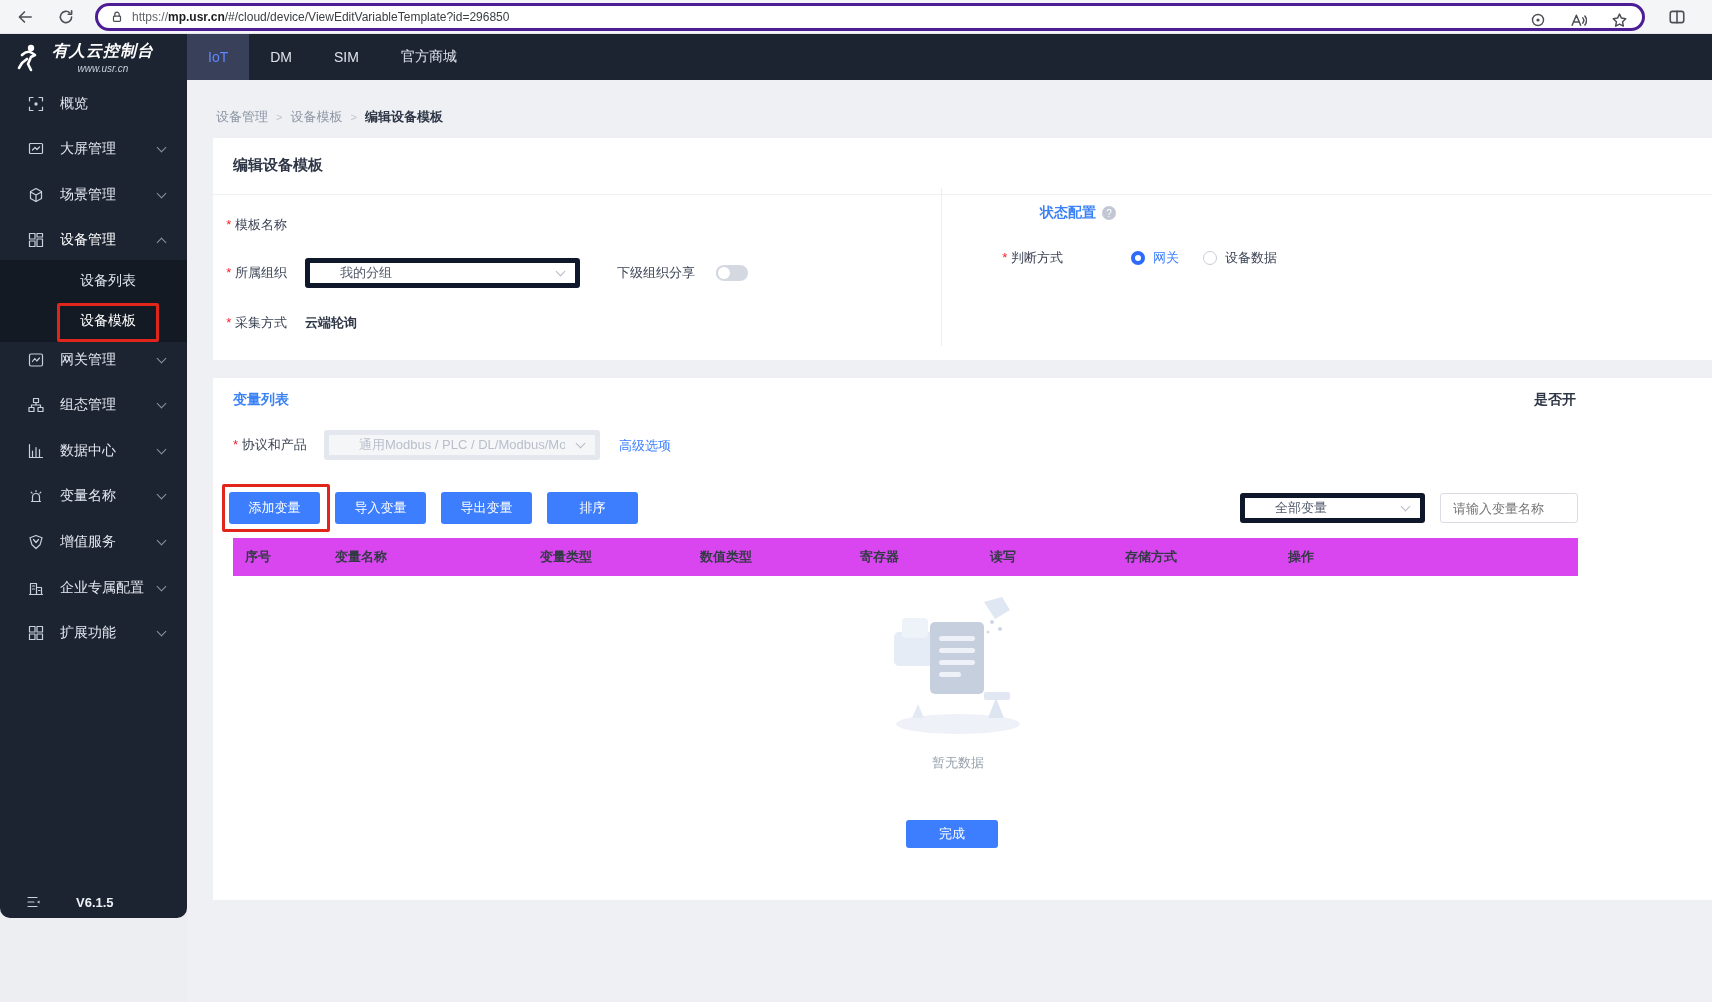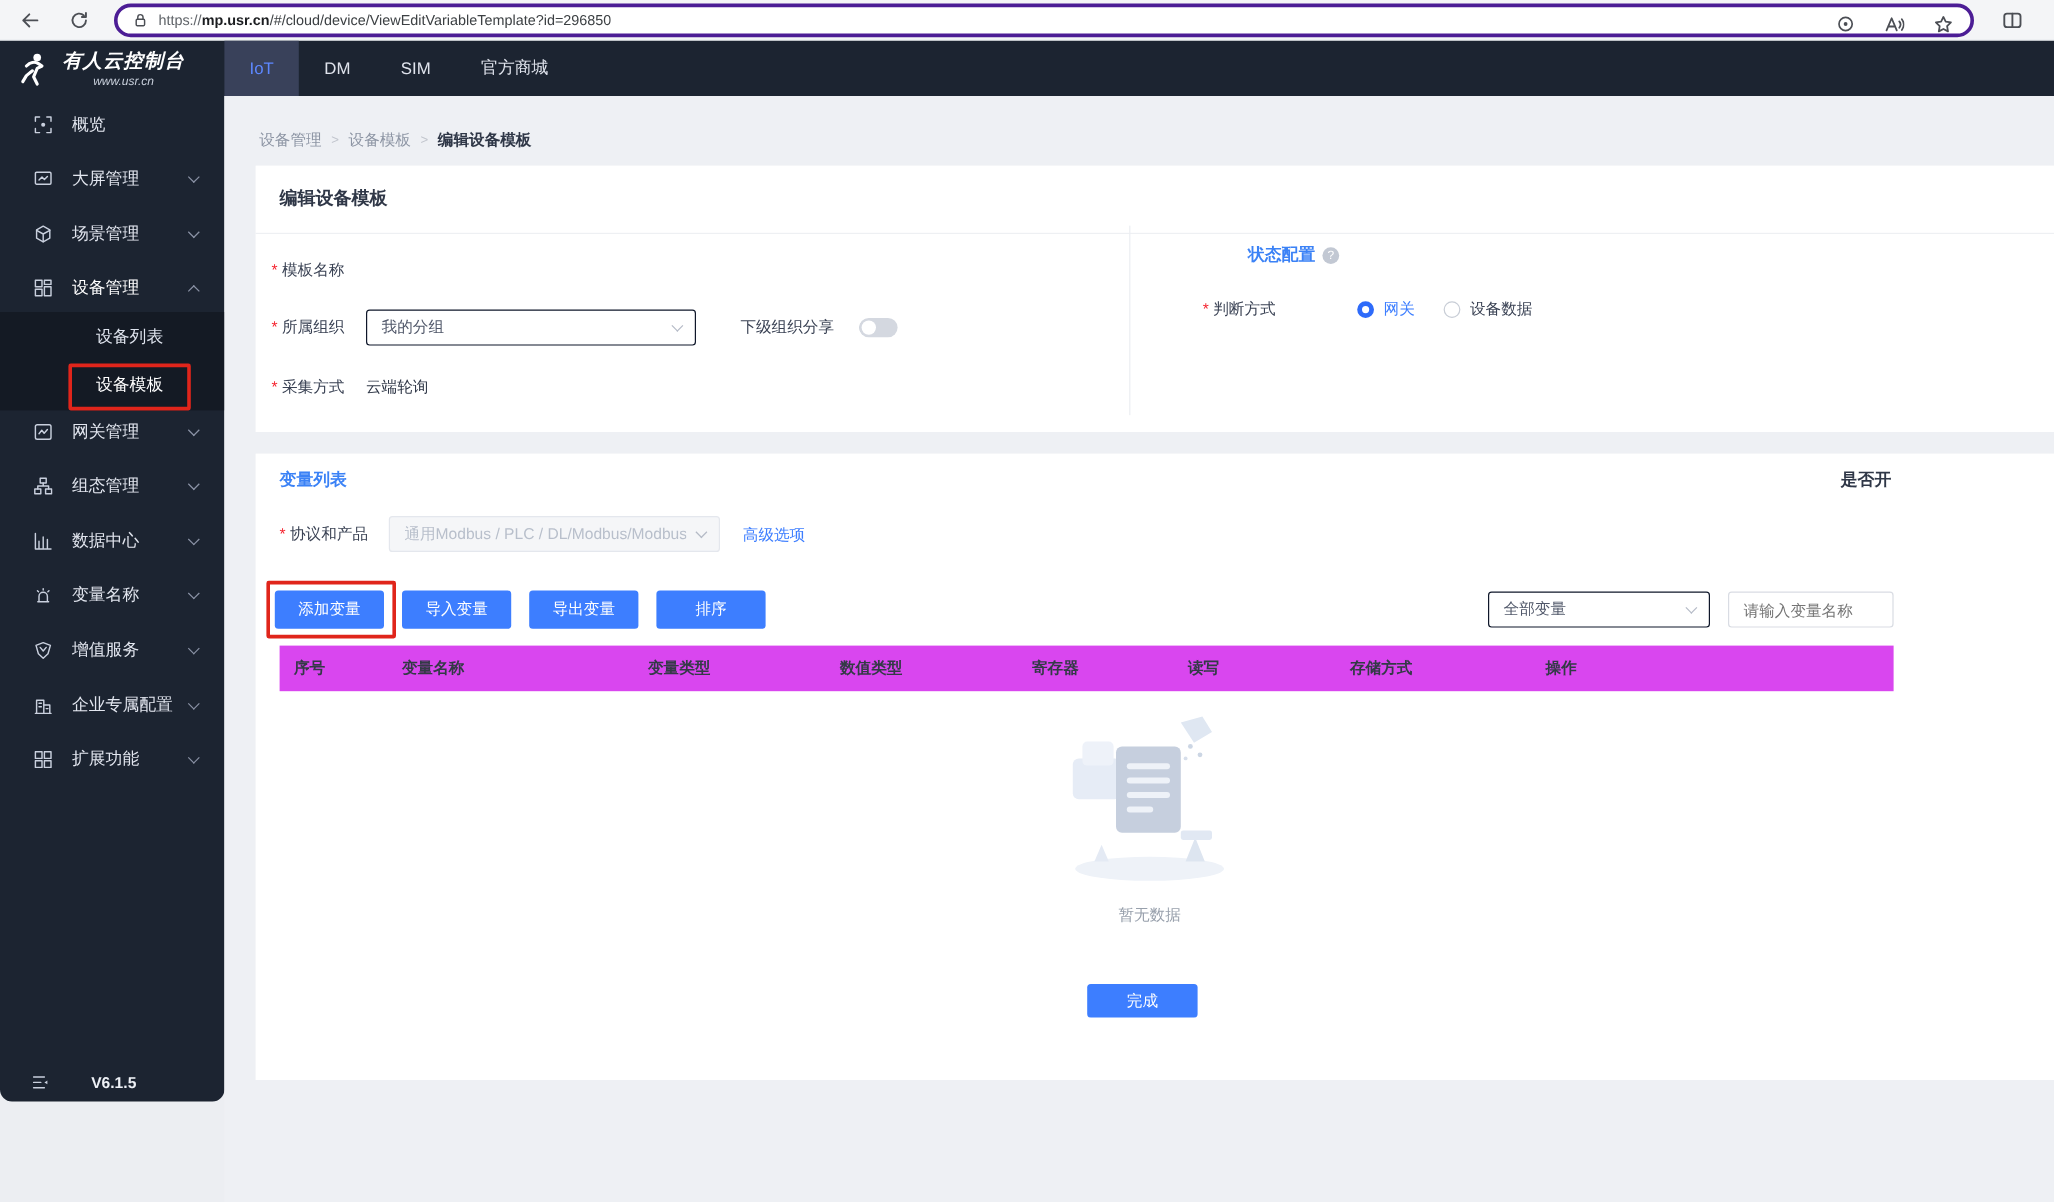--- a/index.html
+++ b/index.html
@@ -51,21 +51,21 @@
   .card { position:absolute; background:#ffffff; }
   .card1 { left:26px; top:58px; width:1499px; height:222px; }
   .card2 { left:26px; top:298px; width:1499px; height:522px; }
 
   .page-title { position:absolute; left:20px; top:18px; font-size:15px; font-weight:bold; color:#2f3747; }
   .card1-divider { position:absolute; left:0; top:56px; width:100%; height:1px; background:#eef0f3; }
 
   .f-label { position:absolute; width:80px; text-align:right; font-size:13px; color:#3a4254; line-height:30px; white-space:nowrap; }
   .req::before { content:"* "; color:#f5222d; }
   .t-input { position:absolute; width:275px; height:30px; border:1px solid #d9dce3; border-radius:3px; font-size:13px; color:#3a4254; padding:0 12px; background:#fff; font-family:inherit; }
-  .sel { position:absolute; height:30px; border:1px solid #0f172a; border-radius:3px; background:#fff; display:flex; align-items:center; padding:0 12px; font-size:13px; color:#51586a; cursor:pointer; }
+  .sel { position:absolute; height:30px; border:5px solid #0f172a; border-radius:3px; background:#fff; display:flex; align-items:center; padding:0 30px; font-size:13px; color:#51586a; cursor:pointer; }
   .sel .sel-chev { position:absolute; right:11px; width:7px; height:7px; border-right:1.3px solid #b4bac6; border-bottom:1.3px solid #b4bac6; transform:rotate(45deg); margin-top:-3px; }
   .sel.disabled { background:#f5f6f8; border-color:#e4e7ed; color:#b8bfcb; cursor:not-allowed; }
 
   .help-dot { display:inline-flex; width:14px; height:14px; border-radius:50%; background:#c2c8d3; color:#fff; font-size:10px; align-items:center; justify-content:center; flex:none; }
   .toggle { position:absolute; width:32px; height:16px; border-radius:8px; background:#d4d8e0; cursor:pointer; }
   .toggle .knob { position:absolute; left:2px; top:2px; width:12px; height:12px; border-radius:50%; background:#fff; }
 
   .v-divider { position:absolute; left:728px; top:50px; width:1px; height:158px; background:#eceef2; }
   .sec-title { font-size:14px; font-weight:bold; color:#3b82f6; }
   .radio { display:inline-block; width:14px; height:14px; border-radius:50%; background:#fff; vertical-align:middle; }
@@ -332,21 +332,21 @@
 
       <span style="position:absolute; left:404px; top:120px; line-height:30px; font-size:13px; color:#3a4254; display:inline-flex; align-items:center; gap:21px;">
         <span>下级组织分享</span>
         <span class="help-dot">?</span>
       </span>
       <div class="toggle" style="left:503px; top:127px;">
           <span class="knob"></span>
         </div>
 
       <div class="f-label req" style="left:-6px; top:170px;">采集方式</div>
-      <div style="position:absolute; left:92px; top:170px; line-height:30px; font-size:13px; font-weight:normal; color:#2f3747;">云端轮询</div>
+      <div style="position:absolute; left:92px; top:170px; line-height:30px; font-size:13px; font-weight:bold; color:#2f3747;">云端轮询</div>
 
       <div class="v-divider"></div>
 
       <div style="position:absolute; left:827px; top:66px; display:flex; align-items:center; gap:6px;">
         <span class="sec-title">状态配置</span>
         <span class="help-dot">?</span>
       </div>
       <div class="f-label req" style="left:770px; top:105px; width:80px;">判断方式</div>
       <div style="position:absolute; left:918px; top:105px; height:30px; display:flex; align-items:center; gap:8px;">
         <span class="radio on"></span>

